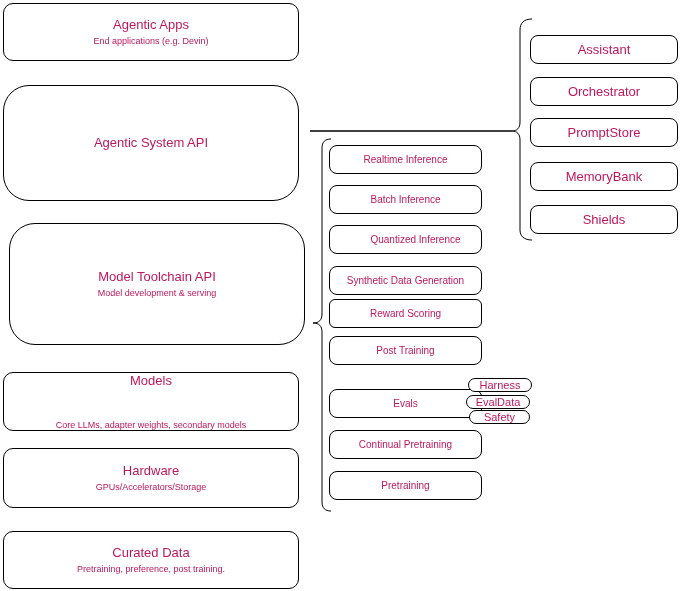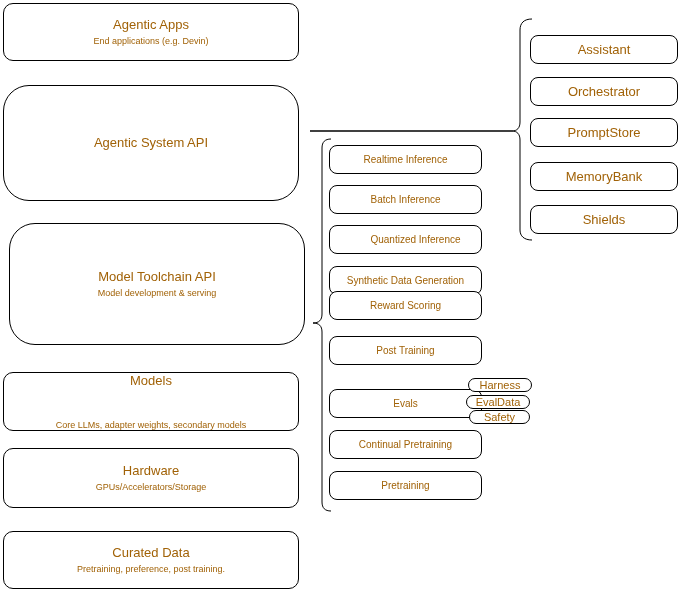--- a/index.html
+++ b/index.html
@@ -6,21 +6,21 @@
     margin: 0;
     padding: 0;
     background: #ffffff;
   }
   #canvas {
     position: relative;
     width: 682px;
     height: 591px;
     background: #ffffff;
     font-family: "Liberation Sans", sans-serif;
-    color: #a16207;
+    color: #be185d;
     overflow: hidden;
   }
   .bigbox {
     position: absolute;
     left: 3px;
     width: 296px;
     background: #ffffff;
     border: 1px solid #000000;
     display: flex;
     flex-direction: column;
@@ -133,21 +133,21 @@
 
   <div class="bigbox r10" style="top:531px;height:58px;">
     <div class="box-title">Curated Data</div>
     <div class="box-sub">Pretraining, preference, post training.</div>
   </div>
 
   <div class="midbox" style="top:145px;">Realtime Inference</div>
   <div class="midbox" style="top:185px;">Batch Inference</div>
   <div class="midbox" style="top:225px;padding-left:20px;">Quantized Inference</div>
   <div class="midbox" style="top:266px;">Synthetic Data Generation</div>
-  <div class="midbox" style="top:291px;">Reward Scoring</div>
+  <div class="midbox" style="top:299px;border-radius:6px;">Reward Scoring</div>
   <div class="midbox" style="top:336px;">Post Training</div>
   <div class="midbox" style="top:389px;">Evals</div>
   <div class="midbox" style="top:430px;">Continual Pretraining</div>
   <div class="midbox" style="top:471px;">Pretraining</div>
 
   <div class="pill" style="left:468px;top:378px;width:64px;">Harness</div>
   <div class="pill" style="left:466px;top:395px;width:64px;">EvalData</div>
   <div class="pill" style="left:469px;top:410px;width:61px;">Safety</div>
 
   <div class="rightbox" style="top:35px;">Assistant</div>

